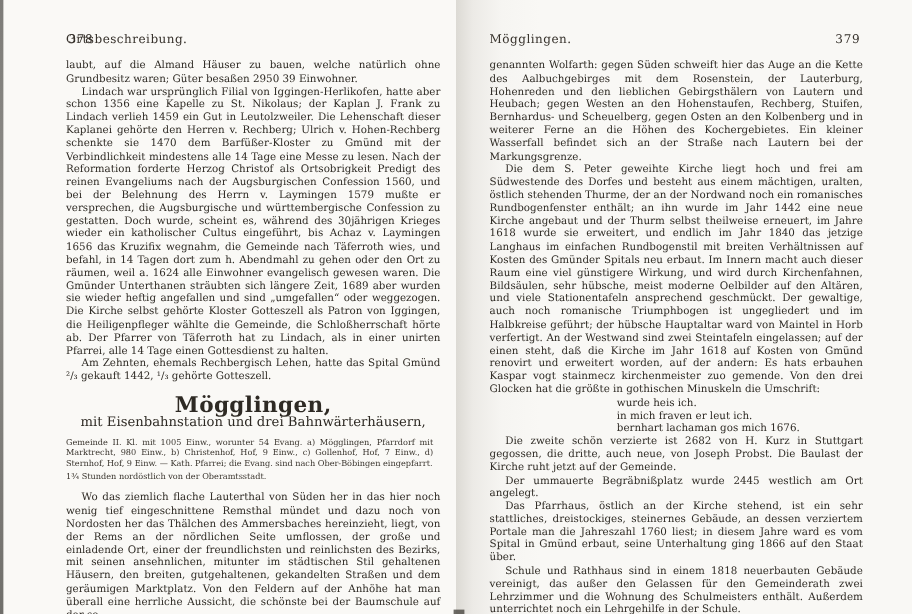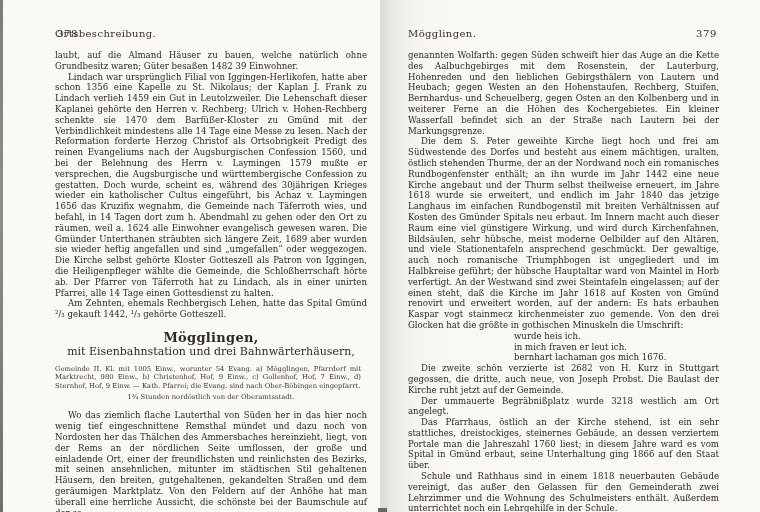--- a/index.html
+++ b/index.html
@@ -28,52 +28,52 @@
   .running-head{
     position:relative;text-align:left;font-size:10px;line-height:11px;
     letter-spacing:.4px;margin-bottom:11px;color:#35302a;
   }
   .pageno-left{position:absolute;left:2px;top:0;letter-spacing:.6px;}
   .pageno-right{position:absolute;right:2px;top:0;letter-spacing:.6px;}
   .bodytext{font-size:8.6px;line-height:10.8px;text-align:justify;}
   .bodytext p{margin:0;text-indent:13px;}
   .bodytext p.noindent{text-indent:0;}
   .section-title{
-    margin:13px 0 3px 0;text-align:center;font-size:13px;
+    margin:13px 0 3px 0;text-align:center;font-size:18px;
     font-weight:bold;letter-spacing:.3px;text-indent:0;
   }
   .section-subtitle{
     text-align:center;font-size:11px;margin:0 0 7px 0;text-indent:0;
   }
   .section-note{
     font-size:6.8px;line-height:8.7px;text-align:justify;
     margin:0 6px 2px 0;text-indent:0;color:#3a352e;
   }
   .section-note-last{
-    font-size:6.8px;line-height:8.7px;text-align:center;
+    font-size:6.8px;line-height:8.7px;
     margin:0 0 9px 0;text-indent:0;color:#3a352e;
   }
   .inscription{margin:0 0 0 106px;}
   .inscription div{line-height:10.8px;}
 </style>
 </head>
 <body>
 
 <div>
 
   <div class="edge-strip"></div>
 
   <div class="page page-left">
     <div class="col">
       <div class="running-head">
         <span class="pageno-left">378</span>
         <span>Ortsbeschreibung.</span>
       </div>
       <div class="bodytext">
-        <p class="noindent">laubt, auf die Almand Häuser zu bauen, welche natürlich ohne Grundbesitz waren; Güter besaßen 1482 39 Einwohner.</p>
+        <p class="noindent">laubt, auf die Almand Häuser zu bauen, welche natürlich ohne Grundbesitz waren; Güter besaßen 2950 39 Einwohner.</p>
         <p>Lindach war ursprünglich Filial von Iggingen-Herlikofen, hatte aber schon 1356 eine Kapelle zu St. Nikolaus; der Kaplan J. Frank zu Lindach verlieh 1459 ein Gut in Leutolzweiler. Die Lehenschaft dieser Kaplanei gehörte den Herren v. Rechberg; Ulrich v. Hohen-Rechberg schenkte sie 1470 dem Barfüßer-Kloster zu Gmünd mit der Verbindlichkeit mindestens alle 14 Tage eine Messe zu lesen. Nach der Reformation forderte Herzog Christof als Ortsobrigkeit Predigt des reinen Evangeliums nach der Augsburgischen Confession 1560, und bei der Belehnung des Herrn v. Laymingen 1579 mußte er versprechen, die Augsburgische und württembergische Confession zu gestatten. Doch wurde, scheint es, während des 30jährigen Krieges wieder ein katholischer Cultus eingeführt, bis Achaz v. Laymingen 1656 das Kruzifix wegnahm, die Gemeinde nach Täferroth wies, und befahl, in 14 Tagen dort zum h. Abendmahl zu gehen oder den Ort zu räumen, weil a. 1624 alle Einwohner evangelisch gewesen waren. Die Gmünder Unterthanen sträubten sich längere Zeit, 1689 aber wurden sie wieder heftig angefallen und sind „umgefallen“ oder weggezogen. Die Kirche selbst gehörte Kloster Gotteszell als Patron von Iggingen, die Heiligenpfleger wählte die Gemeinde, die Schloßherrschaft hörte ab. Der Pfarrer von Täferroth hat zu Lindach, als in einer unirten Pfarrei, alle 14 Tage einen Gottesdienst zu halten.</p>
         <p>Am Zehnten, ehemals Rechbergisch Lehen, hatte das Spital Gmünd ²/₃ gekauft 1442, ¹/₃ gehörte Gotteszell.</p>
         <div class="section-title">Mögglingen,</div>
         <div class="section-subtitle">mit Eisenbahnstation und drei Bahnwärterhäusern,</div>
         <div class="section-note">Gemeinde II. Kl. mit 1005 Einw., worunter 54 Evang. a) Mögglingen, Pfarrdorf mit Marktrecht, 980 Einw., b) Christenhof, Hof, 9 Einw., c) Gollenhof, Hof, 7 Einw., d) Sternhof, Hof, 9 Einw. — Kath. Pfarrei; die Evang. sind nach Ober-Böbingen eingepfarrt.</div>
         <div class="section-note-last">1¾ Stunden nordöstlich von der Oberamtsstadt.</div>
         <p>Wo das ziemlich flache Lauterthal von Süden her in das hier noch wenig tief eingeschnittene Remsthal mündet und dazu noch von Nordosten her das Thälchen des Ammersbaches hereinzieht, liegt, von der Rems an der nördlichen Seite umflossen, der große und einladende Ort, einer der freundlichsten und reinlichsten des Bezirks, mit seinen ansehnlichen, mitunter im städtischen Stil gehaltenen Häusern, den breiten, gutgehaltenen, gekandelten Straßen und dem geräumigen Marktplatz. Von den Feldern auf der Anhöhe hat man überall eine herrliche Aussicht, die schönste bei der Baumschule auf der so-</p>
       </div>
     </div>
   </div>
@@ -86,21 +86,21 @@
       </div>
       <div class="bodytext">
         <p class="noindent">genannten Wolfarth: gegen Süden schweift hier das Auge an die Kette des Aalbuchgebirges mit dem Rosenstein, der Lauterburg, Hohenreden und den lieblichen Gebirgsthälern von Lautern und Heubach; gegen Westen an den Hohenstaufen, Rechberg, Stuifen, Bernhardus- und Scheuelberg, gegen Osten an den Kolbenberg und in weiterer Ferne an die Höhen des Kochergebietes. Ein kleiner Wasserfall befindet sich an der Straße nach Lautern bei der Markungsgrenze.</p>
         <p>Die dem S. Peter geweihte Kirche liegt hoch und frei am Südwestende des Dorfes und besteht aus einem mächtigen, uralten, östlich stehenden Thurme, der an der Nordwand noch ein romanisches Rundbogenfenster enthält; an ihn wurde im Jahr 1442 eine neue Kirche angebaut und der Thurm selbst theilweise erneuert, im Jahre 1618 wurde sie erweitert, und endlich im Jahr 1840 das jetzige Langhaus im einfachen Rundbogenstil mit breiten Verhältnissen auf Kosten des Gmünder Spitals neu erbaut. Im Innern macht auch dieser Raum eine viel günstigere Wirkung, und wird durch Kirchenfahnen, Bildsäulen, sehr hübsche, meist moderne Oelbilder auf den Altären, und viele Stationentafeln ansprechend geschmückt. Der gewaltige, auch noch romanische Triumphbogen ist ungegliedert und im Halbkreise geführt; der hübsche Hauptaltar ward von Maintel in Horb verfertigt. An der Westwand sind zwei Steintafeln eingelassen; auf der einen steht, daß die Kirche im Jahr 1618 auf Kosten von Gmünd renovirt und erweitert worden, auf der andern: Es hats erbauhen Kaspar vogt stainmecz kirchenmeister zuo gemende. Von den drei Glocken hat die größte in gothischen Minuskeln die Umschrift:</p>
         <div class="inscription">
           <div>wurde heis ich.</div>
           <div>in mich fraven er leut ich.</div>
           <div>bernhart lachaman gos mich 1676.</div>
         </div>
         <p>Die zweite schön verzierte ist 2682 von H. Kurz in Stuttgart gegossen, die dritte, auch neue, von Joseph Probst. Die Baulast der Kirche ruht jetzt auf der Gemeinde.</p>
-        <p>Der ummauerte Begräbnißplatz wurde 3218 westlich am Ort angelegt.</p>
+        <p>Der ummauerte Begräbnißplatz wurde 2445 westlich am Ort angelegt.</p>
         <p>Das Pfarrhaus, östlich an der Kirche stehend, ist ein sehr stattliches, dreistockiges, steinernes Gebäude, an dessen verziertem Portale man die Jahreszahl 1760 liest; in diesem Jahre ward es vom Spital in Gmünd erbaut, seine Unterhaltung ging 1866 auf den Staat über.</p>
         <p>Schule und Rathhaus sind in einem 1818 neuerbauten Gebäude vereinigt, das außer den Gelassen für den Gemeinderath zwei Lehrzimmer und die Wohnung des Schulmeisters enthält. Außerdem unterrichtet noch ein Lehrgehilfe in der Schule.</p>
 
       </div>
     </div>
   </div>
 
   <div class="gutter-mark"></div>
 
 </div>

